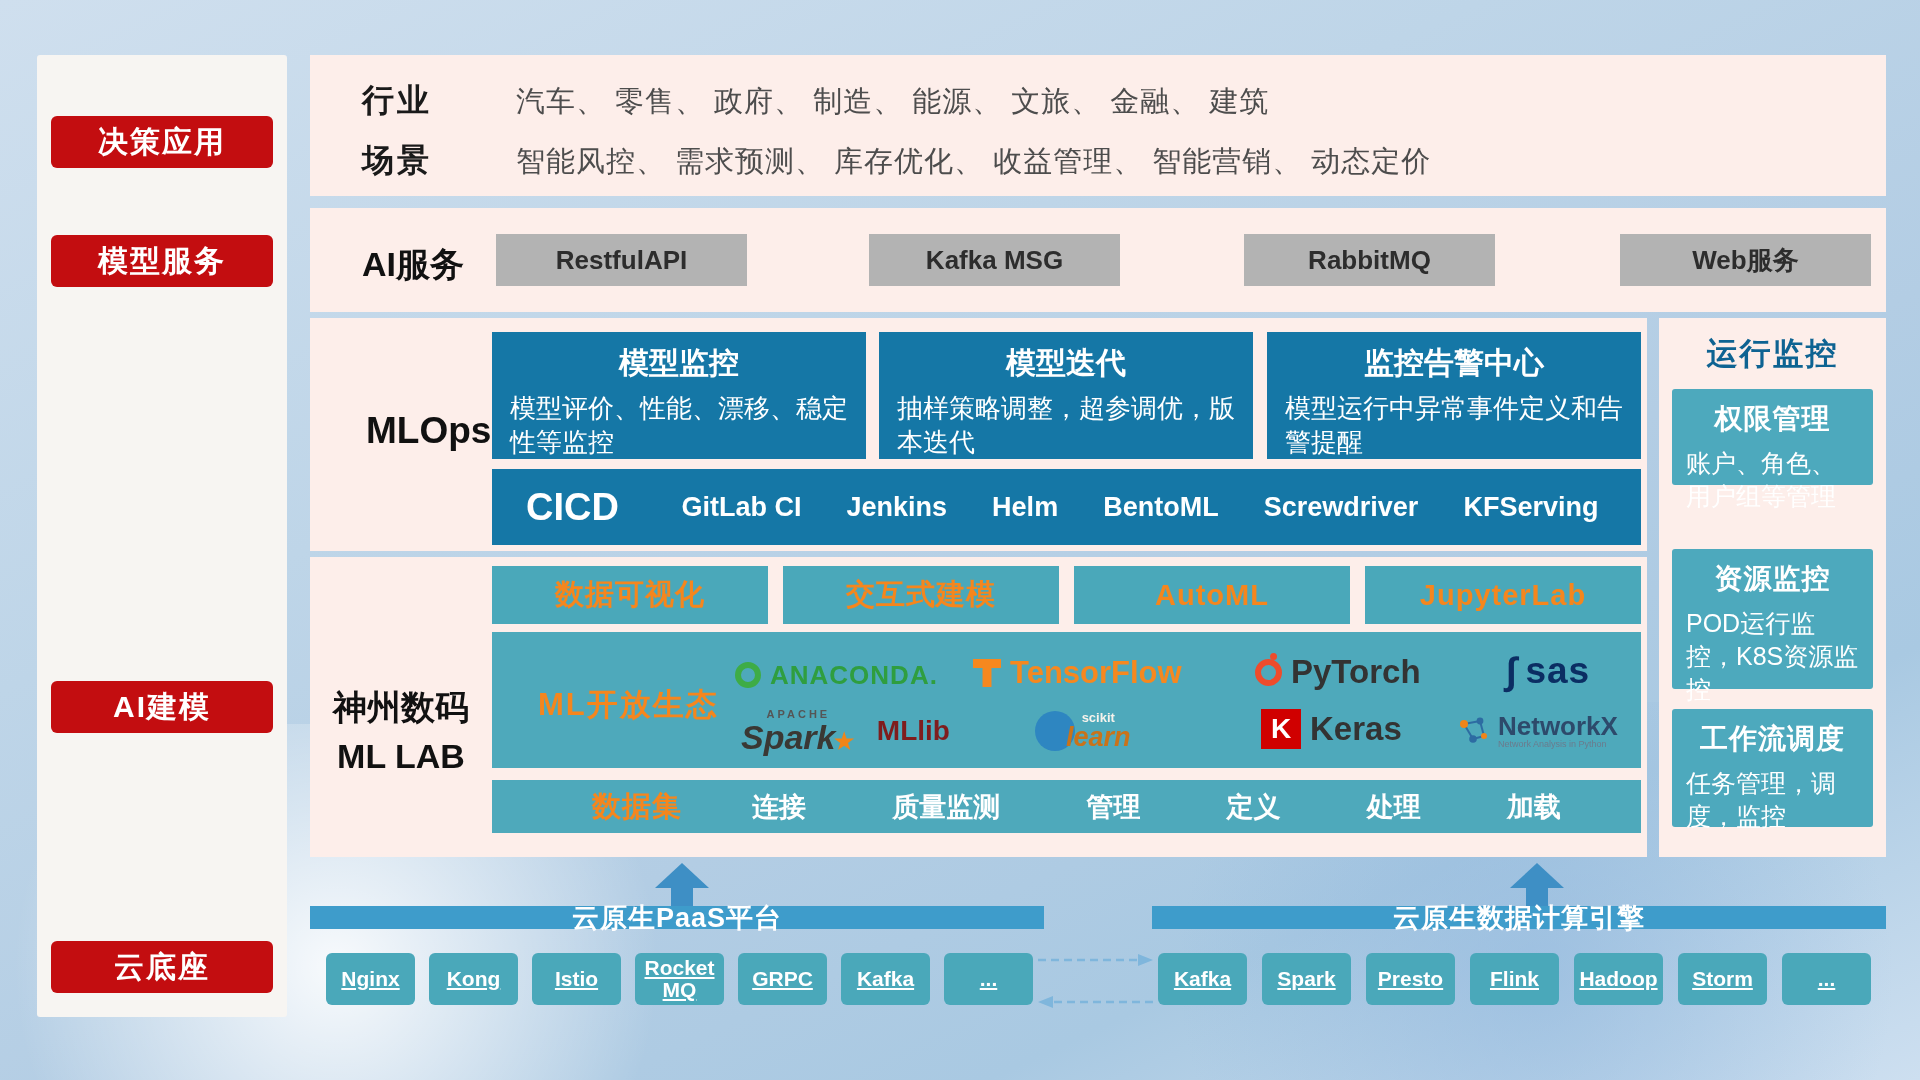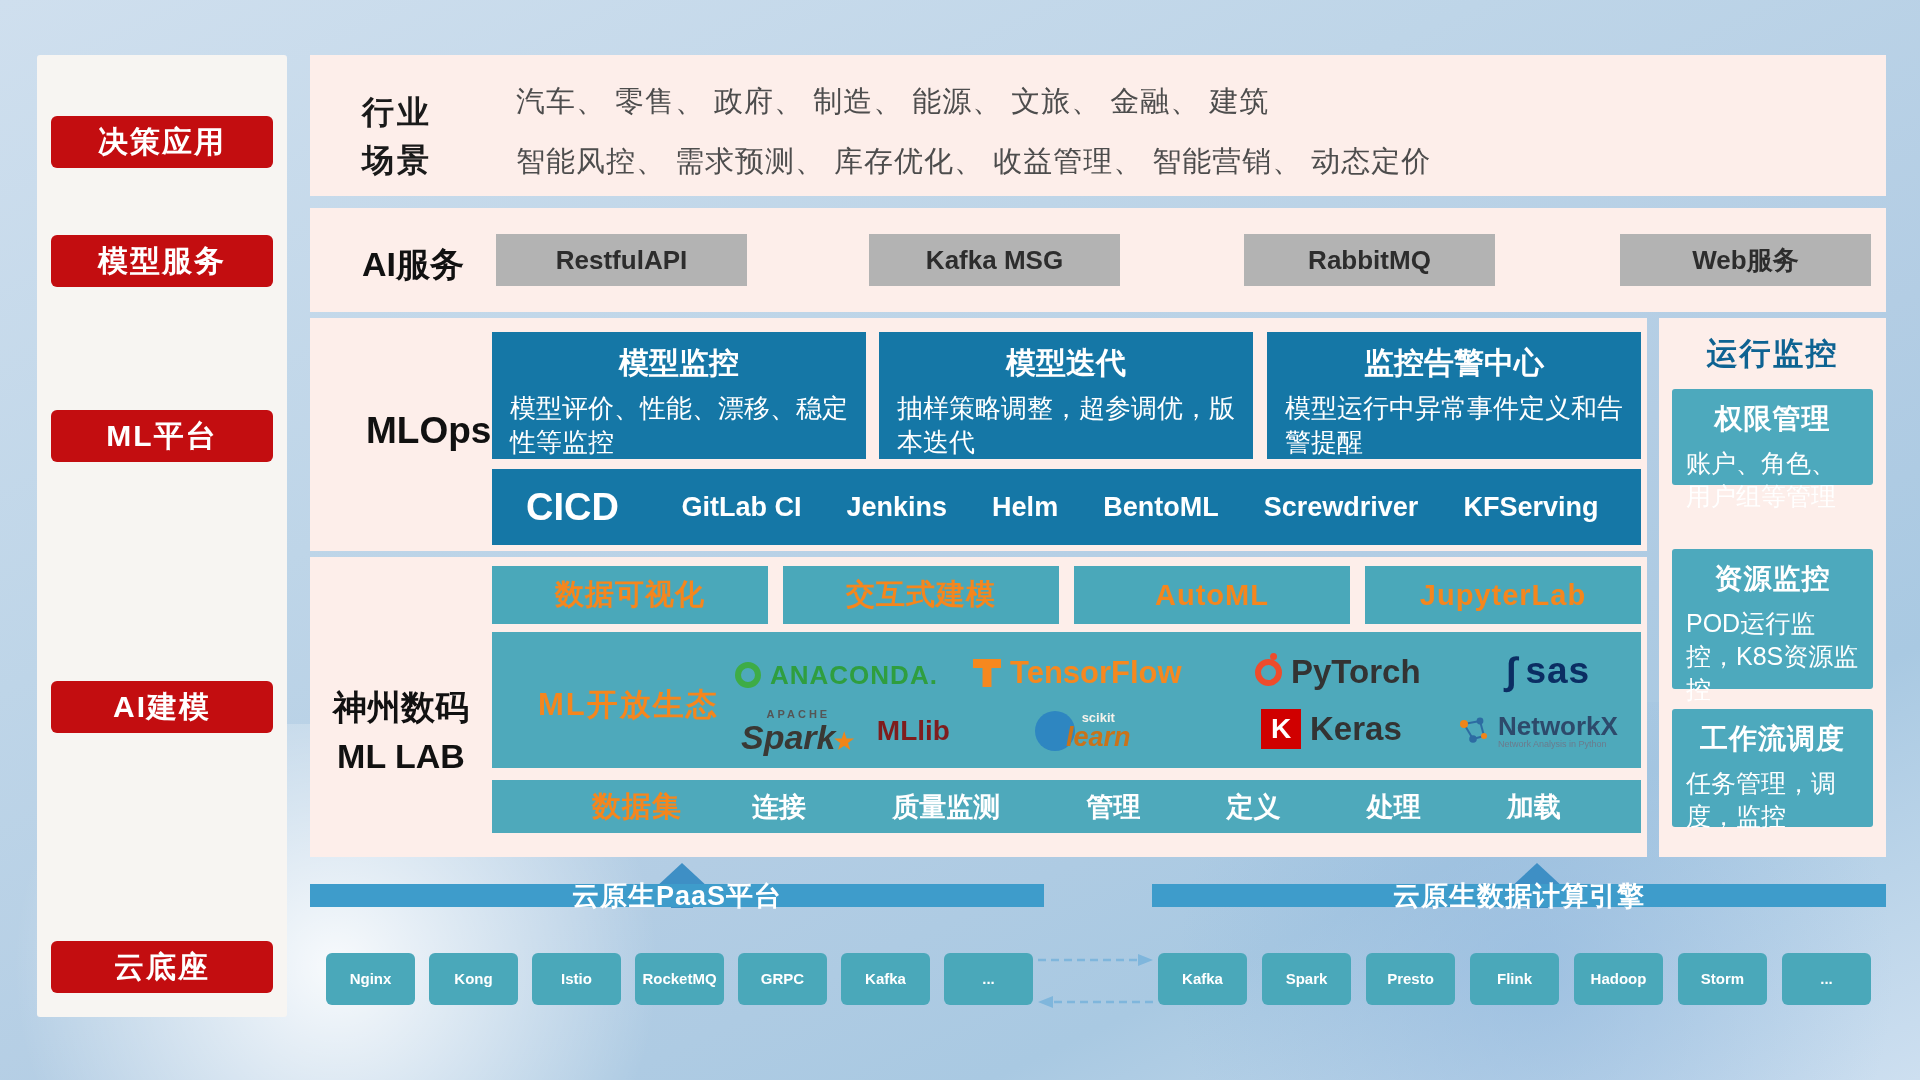--- a/index.html
+++ b/index.html
@@ -85,55 +85,54 @@
   .nx-col { display:flex; flex-direction:column; line-height:1.1; }
   .nx-text { font-size:26px; color:#2d4a6b; font-weight:700; }
   .nx-sub { font-size:9px; color:#6b7b8d; }
 
   .dataset-bar { position:absolute; left:182px; top:223px; width:1149px; height:53px;
     background:#4ea9bb; display:flex; align-items:center; }
   .dataset-label { color:#f5861d; font-size:29px; font-weight:800; margin-left:100px; letter-spacing:1px; }
   .dataset-items { flex:1; display:flex; justify-content:space-between; padding:0 80px 0 70px; }
   .dataset-item { color:#fff; font-size:27px; font-weight:600; }
 
-  .bar-title { position:absolute; top:884px; height:23px; background:#3e9ccb; color:#fff;
+  .bar-title { position:absolute; top:906px; height:23px; background:#3e9ccb; color:#fff;
     font-size:27px; font-weight:bold; display:flex; align-items:center; justify-content:center; z-index:2; letter-spacing:1px; }
   #paas-bar { left:310px; width:734px; }
   #engine-bar { left:1152px; width:734px; }
   .btn-row { position:absolute; top:953px; display:flex; z-index:2; }
   #paas-btns { left:326px; gap:14px; }
   #engine-btns { left:1158px; gap:15px; }
   .cloud-btn { background:#4aa8ba; color:#fff; border-radius:6px; width:89px; height:52px;
-    font-size:15px; font-weight:bold; display:flex; align-items:center; justify-content:center;
-    text-align:center; line-height:1.05; overflow-wrap:anywhere; padding:2px; }
+    font-size:21px; font-weight:bold; display:flex; align-items:center; justify-content:center;
+    text-align:center; line-height:1.05; overflow-wrap:anywhere; padding:2px;text-decoration:underline; }
 
   .block-arrow { position:absolute; top:863px; z-index:1; }
   .block-arrow .head { width:0; height:0; border-left:27px solid transparent;
     border-right:27px solid transparent; border-bottom:25px solid #3e8fc5; }
   .block-arrow .stem { width:22px; height:20px; background:#3e8fc5; margin:0 auto; }
   #arrow-paas { left:655px; }
   #arrow-engine { left:1510px; }
 
   .dash-arrows { position:absolute; left:1036px; top:948px; z-index:2; }
 </style>
 </head>
 <body>
 
 <div class="page">
 
   <aside class="sidebar">
     <div class="red-btn" style="top:61px">决策应用</div>
     <div class="red-btn" style="top:180px">模型服务</div>
-    <div class="red-btn" style="top:355px">ML平台</div>
     <div class="red-btn" style="top:626px">AI建模</div>
     <div class="red-btn" style="top:886px">云底座</div>
   </aside>
 
   <section class="panel" id="panel-industry">
-    <div class="row-label" style="top:36px">行业</div>
+    <div class="row-label" style="top:24px">行业</div>
     <div class="row-text" style="top:27px">汽车、 零售、 政府、 制造、 能源、 文旅、 金融、 建筑</div>
     <div class="row-label" style="top:84px">场景</div>
     <div class="row-text" style="top:87px">智能风控、 需求预测、 库存优化、 收益管理、 智能营销、 动态定价</div>
   </section>
 
   <section class="panel" id="panel-ai">
     <div class="ai-label">AI服务</div>
     <div class="ai-btn" style="left:186px">RestfulAPI</div>
     <div class="ai-btn" style="left:559px">Kafka MSG</div>
     <div class="ai-btn" style="left:934px">RabbitMQ</div>

